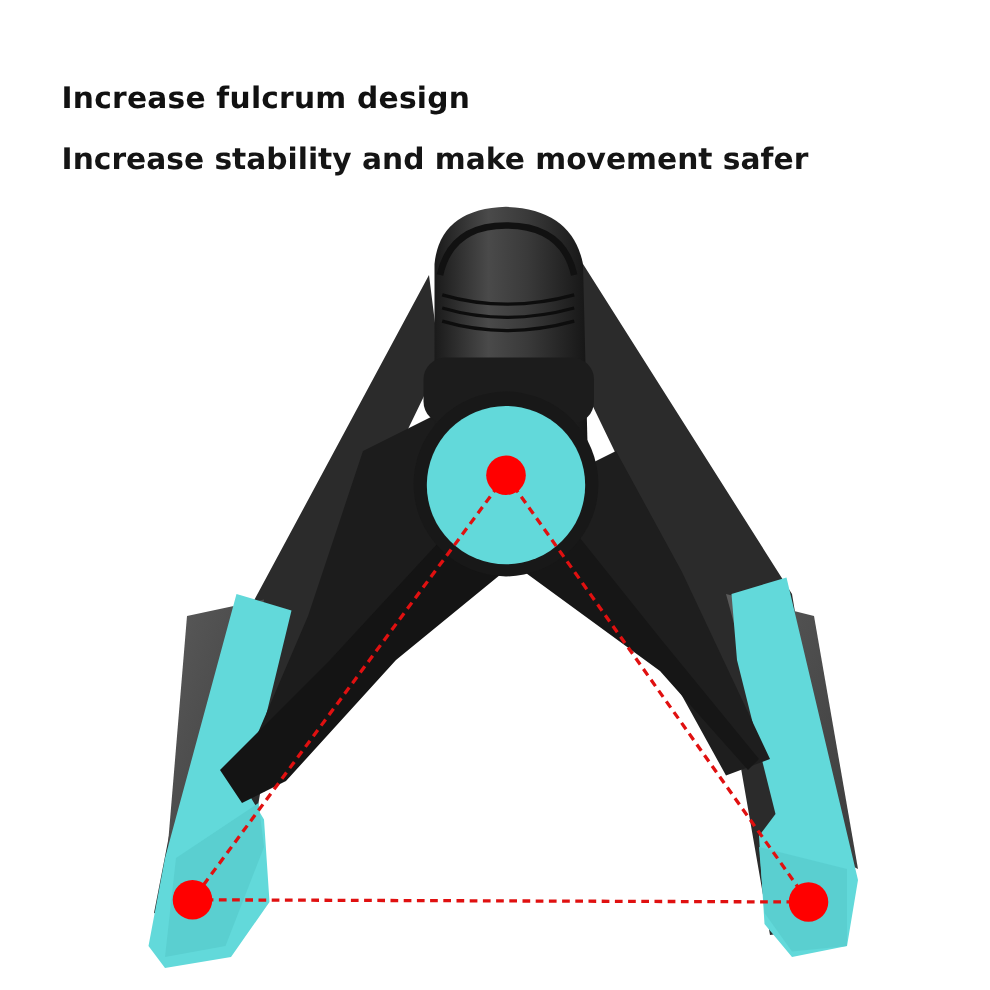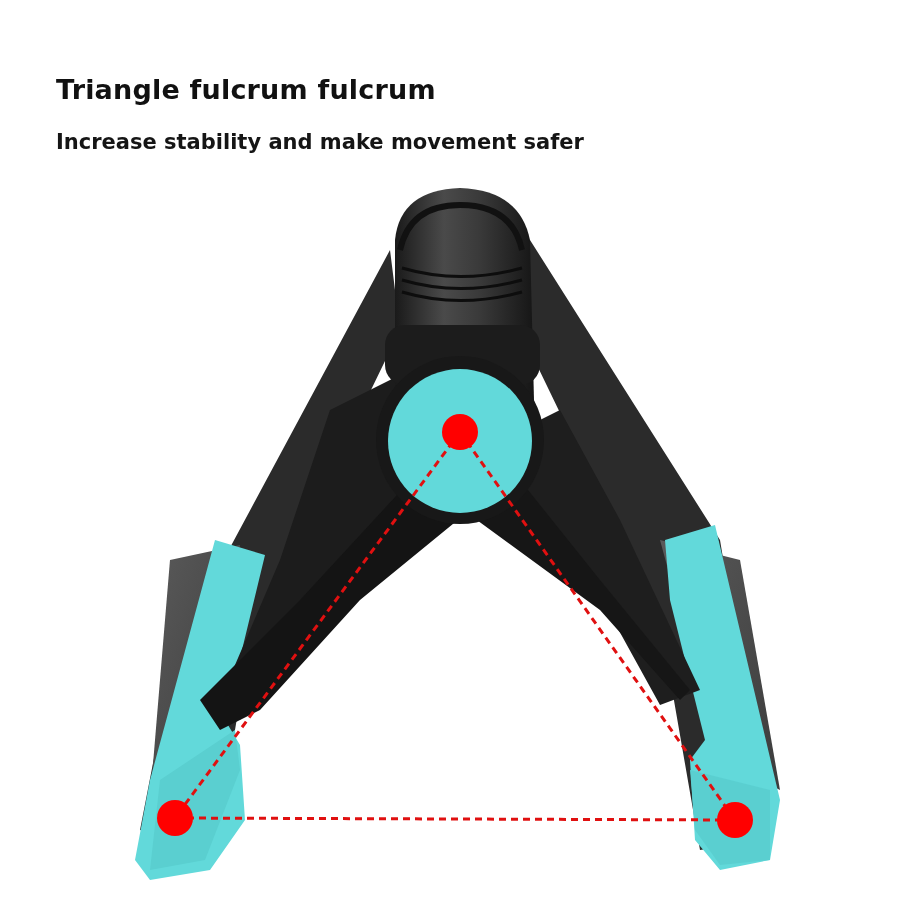--- a/index.html
+++ b/index.html
@@ -1,24 +1,24 @@
 <!DOCTYPE html>
 <html><head>
 <meta charset="utf-8">
 <style>
   html, body { margin:0; padding:0; background:#ffffff; }
   body { width:900px; height:900px; position:relative; overflow:hidden; font-family:"DejaVu Sans", sans-serif; }
   .headline { position:absolute; left:56px; top:74px; font-size:27px; font-weight:bold; color:#111111; letter-spacing:0.2px; margin:0; }
-  .subline { position:absolute; left:56px; top:130px; font-size:21px; font-weight:bold; color:#151515; margin:0; }
+  .subline { position:absolute; left:56px; top:130px; font-size:27px; font-weight:bold; color:#151515; margin:0; }
   svg.scene { position:absolute; left:0; top:0; width:900px; height:900px; }
 </style>
 </head>
 <body>
 
-<h1 class="headline">Triangle fulcrum fulcrum</h1>
+<h1 class="headline">Increase fulcrum design</h1>
 <h2 class="subline">Increase stability and make movement safer</h2>
 
 <svg class="scene" viewBox="0 0 900 900" xmlns="http://www.w3.org/2000/svg">
   <defs>
     <linearGradient id="handleGrad" x1="0" x2="1" y1="0" y2="0">
       <stop offset="0" stop-color="#1a1a1a"></stop>
       <stop offset="0.35" stop-color="#4a4a4a"></stop>
       <stop offset="0.6" stop-color="#3a3a3a"></stop>
       <stop offset="1" stop-color="#151515"></stop>
     </linearGradient>

